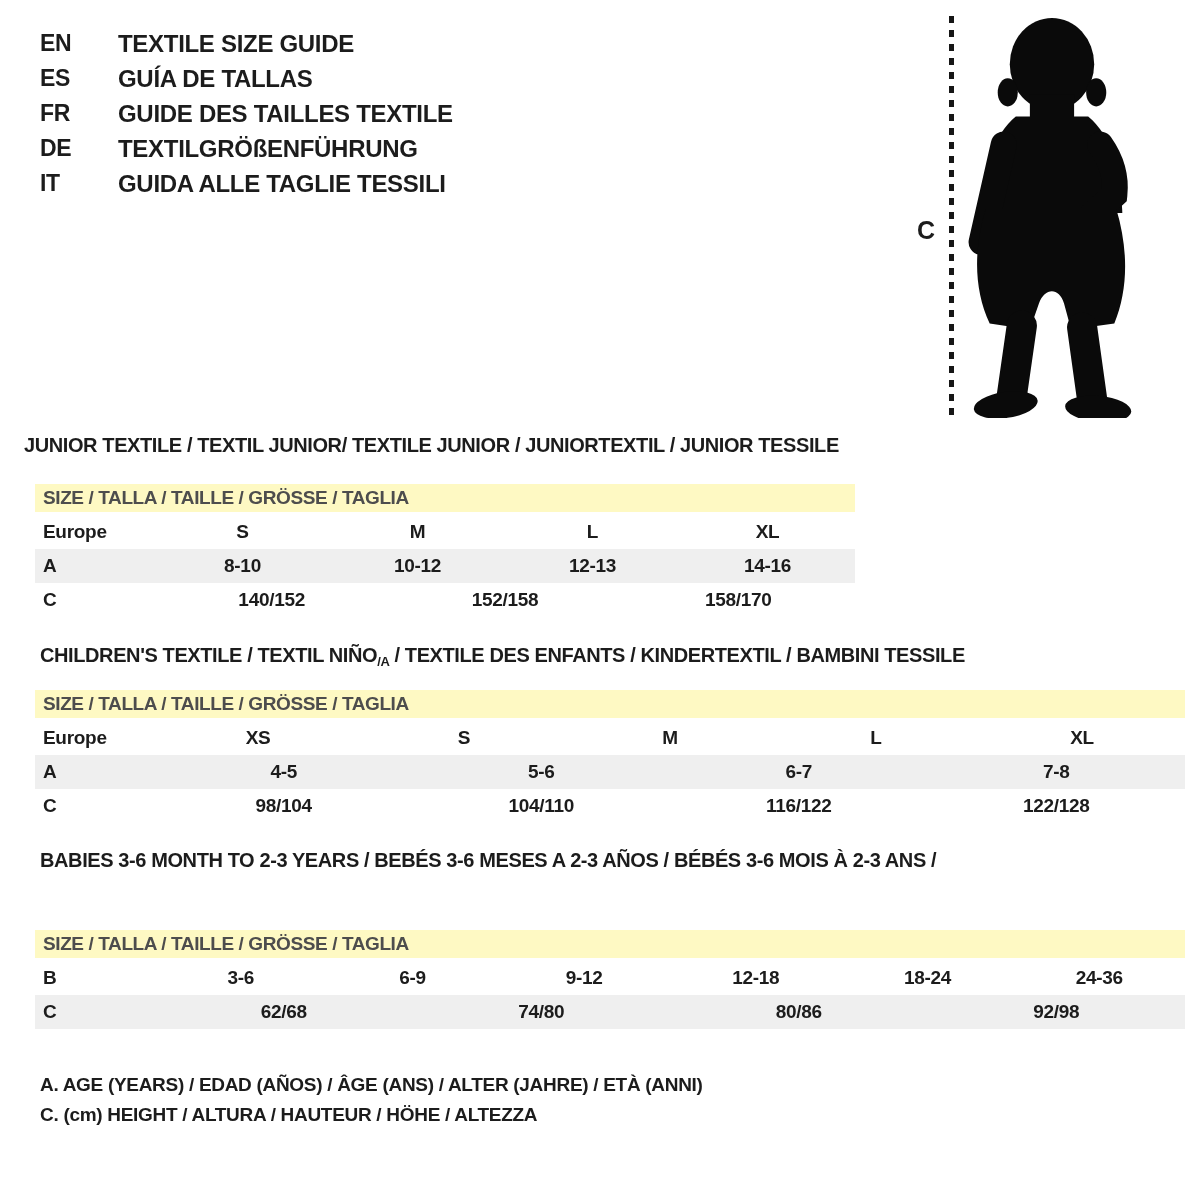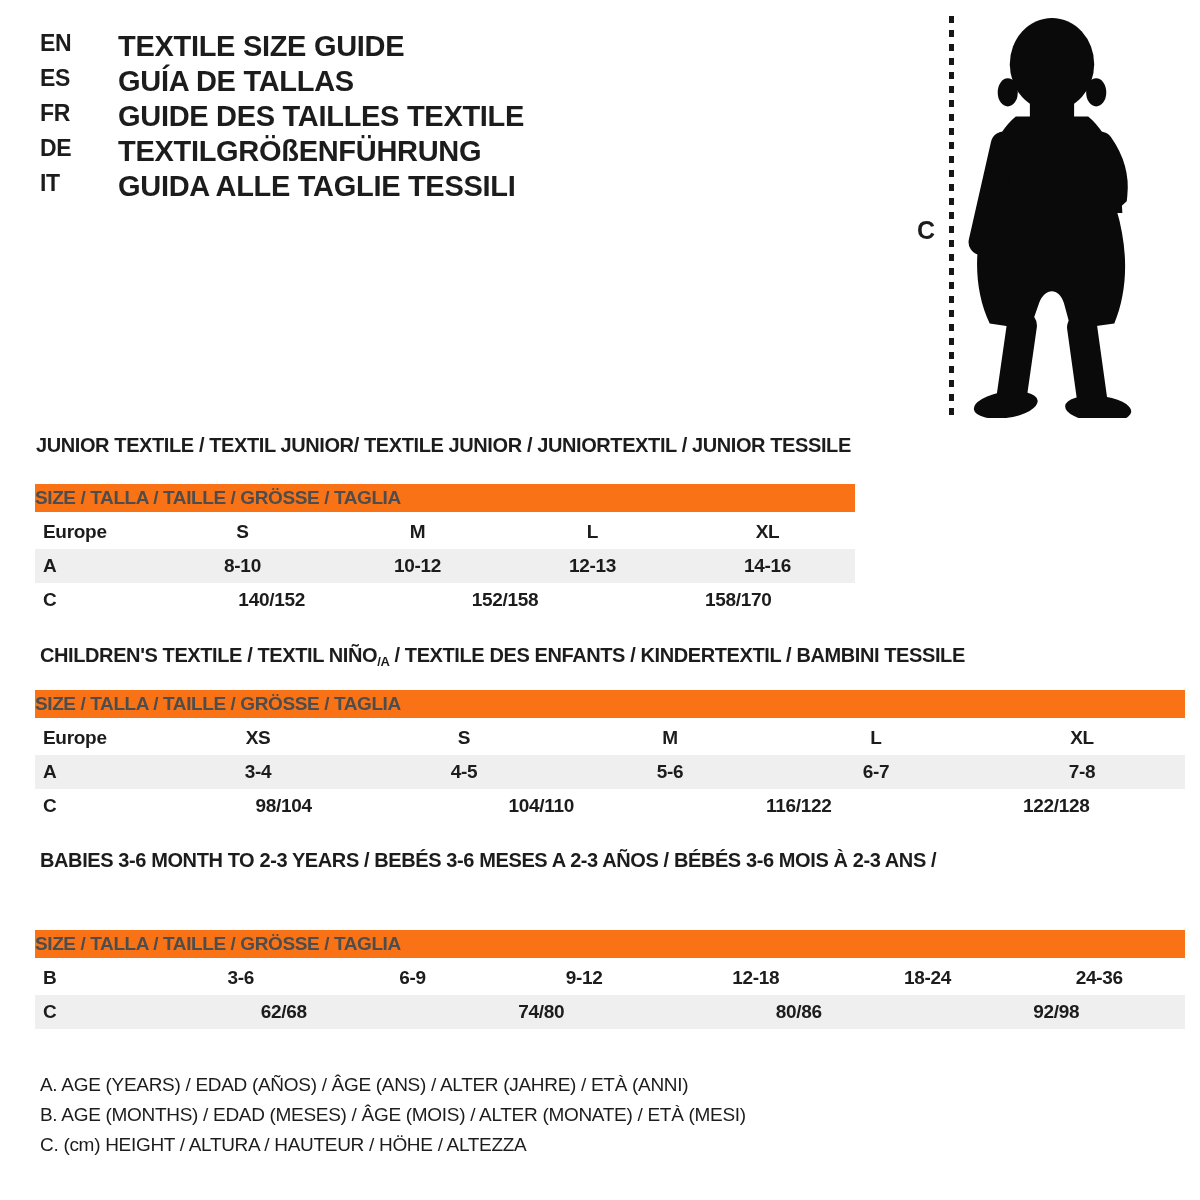--- a/index.html
+++ b/index.html
@@ -6,56 +6,56 @@
   body{
     width:1200px;height:1200px;background:#ffffff;position:relative;
     font-family:"Liberation Sans", sans-serif;color:#1c1c1c;overflow:hidden;
   }
   .abs{position:absolute;}
 
   
   .lang-list{left:40px;top:30px;}
   .lang-row{display:flex;height:35px;align-items:flex-start;}
   .lang-code{width:78px;font-weight:700;font-size:23px;letter-spacing:-0.3px;}
-  .lang-title{font-weight:700;font-size:29px;letter-spacing:-0.3px;}
+  .lang-title{font-weight:700;font-size:24px;letter-spacing:-0.3px;}
 
   
   .figure{left:905px;top:10px;width:260px;height:415px;}
   .c-label{left:12px;top:206px;font-size:25px;font-weight:700;}
   .dash-line{
     left:44px;top:6px;width:5px;height:402px;
     background:repeating-linear-gradient(to bottom,#161616 0 7px,transparent 7px 14px);
   }
   .silhouette{left:58px;top:6px;}
 
   
   .section-title{font-size:20px;font-weight:700;letter-spacing:-0.4px;white-space:nowrap;}
-  #junior-title{left:36px;top:434px;}
+  #junior-title{left:24px;top:434px;}
   #children-title{left:40px;top:644px;}
   #babies-title{left:40px;top:845px;line-height:31px;}
   .sub-a{font-size:13px;vertical-align:-4px;}
 
   
   .stable{left:35px;}
   #junior-table{top:484px;width:820px;}
   #children-table{top:690px;width:1150px;}
   #babies-table{top:930px;width:1150px;}
   .thead{
-    height:28px;line-height:28px;background:#f97316;color:#4d4d4d;
-    font-size:19px;font-weight:700;box-sizing:border-box;
+    height:28px;line-height:28px;background:#fef9c3;color:#4d4d4d;
+    font-size:19px;font-weight:700;padding-left:8px;box-sizing:border-box;
     letter-spacing:-0.4px;margin-bottom:3px;
   }
   .trow{display:flex;height:34px;line-height:34px;font-size:19px;font-weight:700;letter-spacing:-0.3px;align-items:flex-end;}
   .trow.alt{background:#efefef;}
   .tlabel{width:120px;padding-left:8px;box-sizing:border-box;}
   .tcell{flex:1;text-align:center;}
 
   
   .legend{left:40px;top:1070px;}
-  .legend-line{font-size:19px;font-weight:400;line-height:30px;letter-spacing:-0.3px;white-space:nowrap;}
+  .legend-line{font-size:19px;font-weight:700;line-height:30px;letter-spacing:-0.3px;white-space:nowrap;}
 </style>
 </head>
 <body>
 
 <div class="abs lang-list">
   <div class="lang-row">
     <span class="lang-code">EN</span>
     <span class="lang-title">TEXTILE SIZE GUIDE</span>
   </div>
   <div class="lang-row">
@@ -138,21 +138,20 @@
   <div class="trow">
     <span class="tlabel">Europe</span>
     <span class="tcell">XS</span>
     <span class="tcell">S</span>
     <span class="tcell">M</span>
     <span class="tcell">L</span>
     <span class="tcell">XL</span>
   </div>
   <div class="trow alt">
     <span class="tlabel">A</span>
-    <span class="tcell">3-4</span>
     <span class="tcell">4-5</span>
     <span class="tcell">5-6</span>
     <span class="tcell">6-7</span>
     <span class="tcell">7-8</span>
   </div>
   <div class="trow">
     <span class="tlabel">C</span>
     <span class="tcell">98/104</span>
     <span class="tcell">104/110</span>
     <span class="tcell">116/122</span>
@@ -178,15 +177,14 @@
     <span class="tlabel">C</span>
     <span class="tcell">62/68</span>
     <span class="tcell">74/80</span>
     <span class="tcell">80/86</span>
     <span class="tcell">92/98</span>
   </div>
 </div>
 
 <div class="abs legend">
   <div class="legend-line">A. AGE (YEARS) / EDAD (AÑOS) / ÂGE (ANS) / ALTER (JAHRE) / ETÀ (ANNI)</div>
-  <div class="legend-line">B. AGE (MONTHS) / EDAD (MESES) / ÂGE (MOIS) / ALTER (MONATE) / ETÀ (MESI)</div>
   <div class="legend-line">C. (cm) HEIGHT / ALTURA / HAUTEUR / HÖHE / ALTEZZA</div>
 </div>
 
 </body></html>

